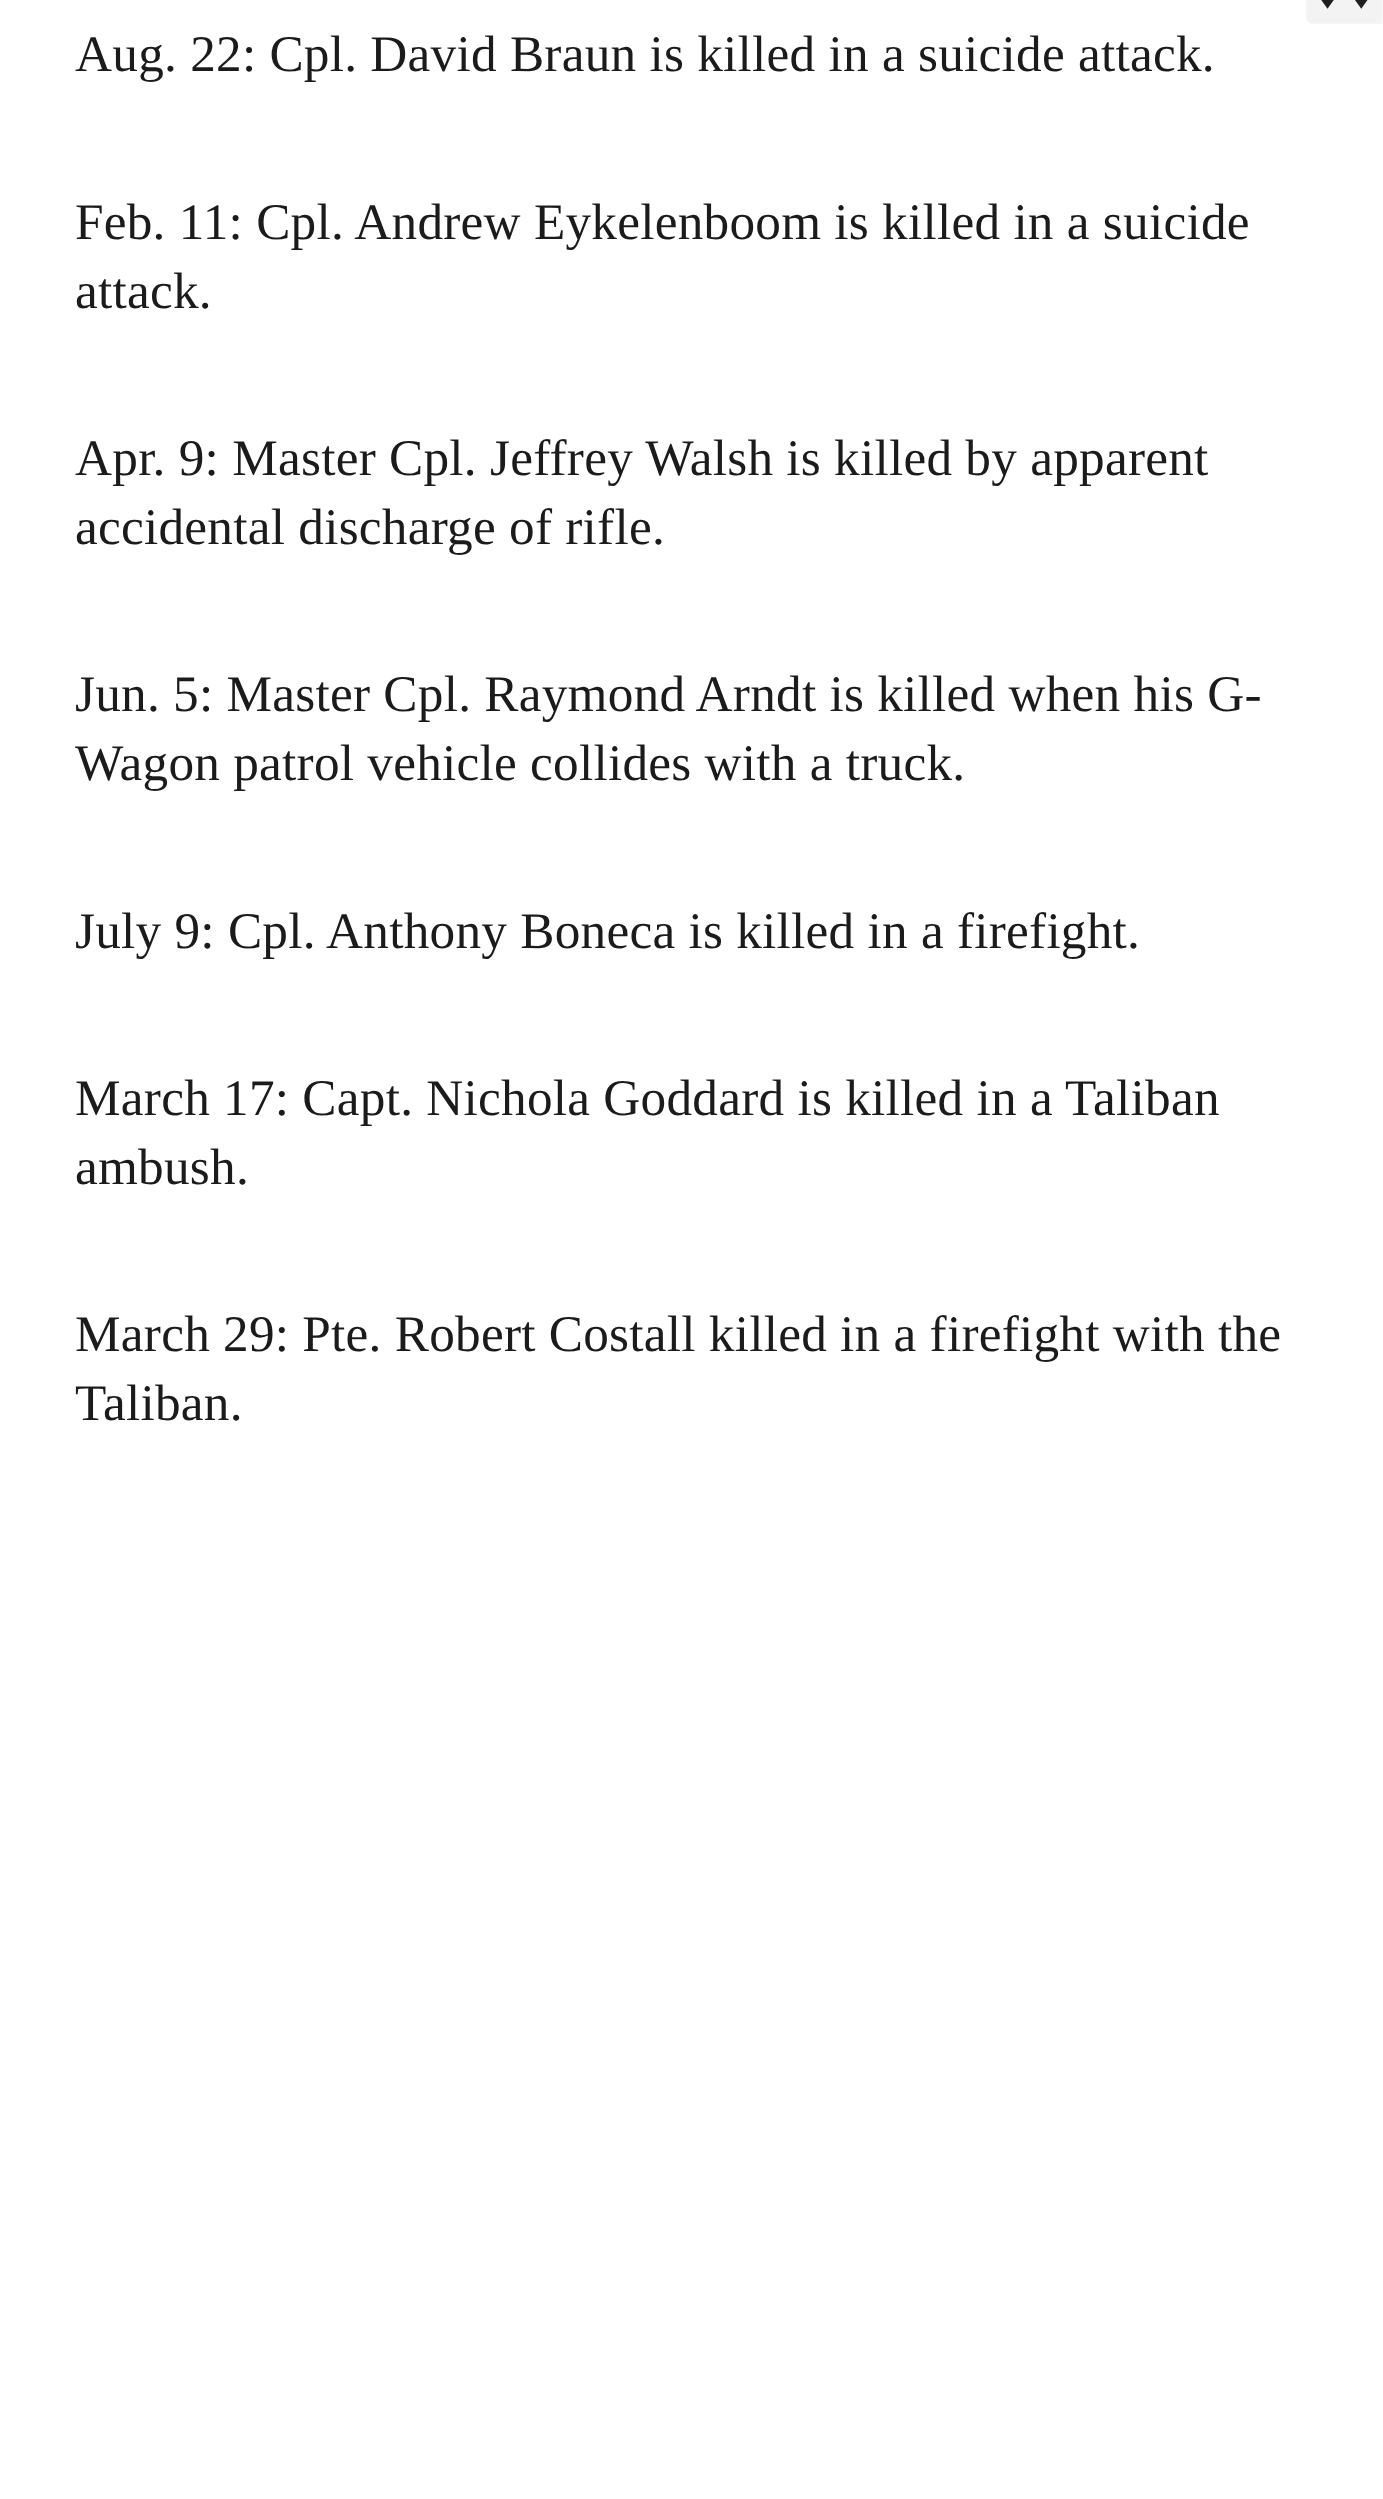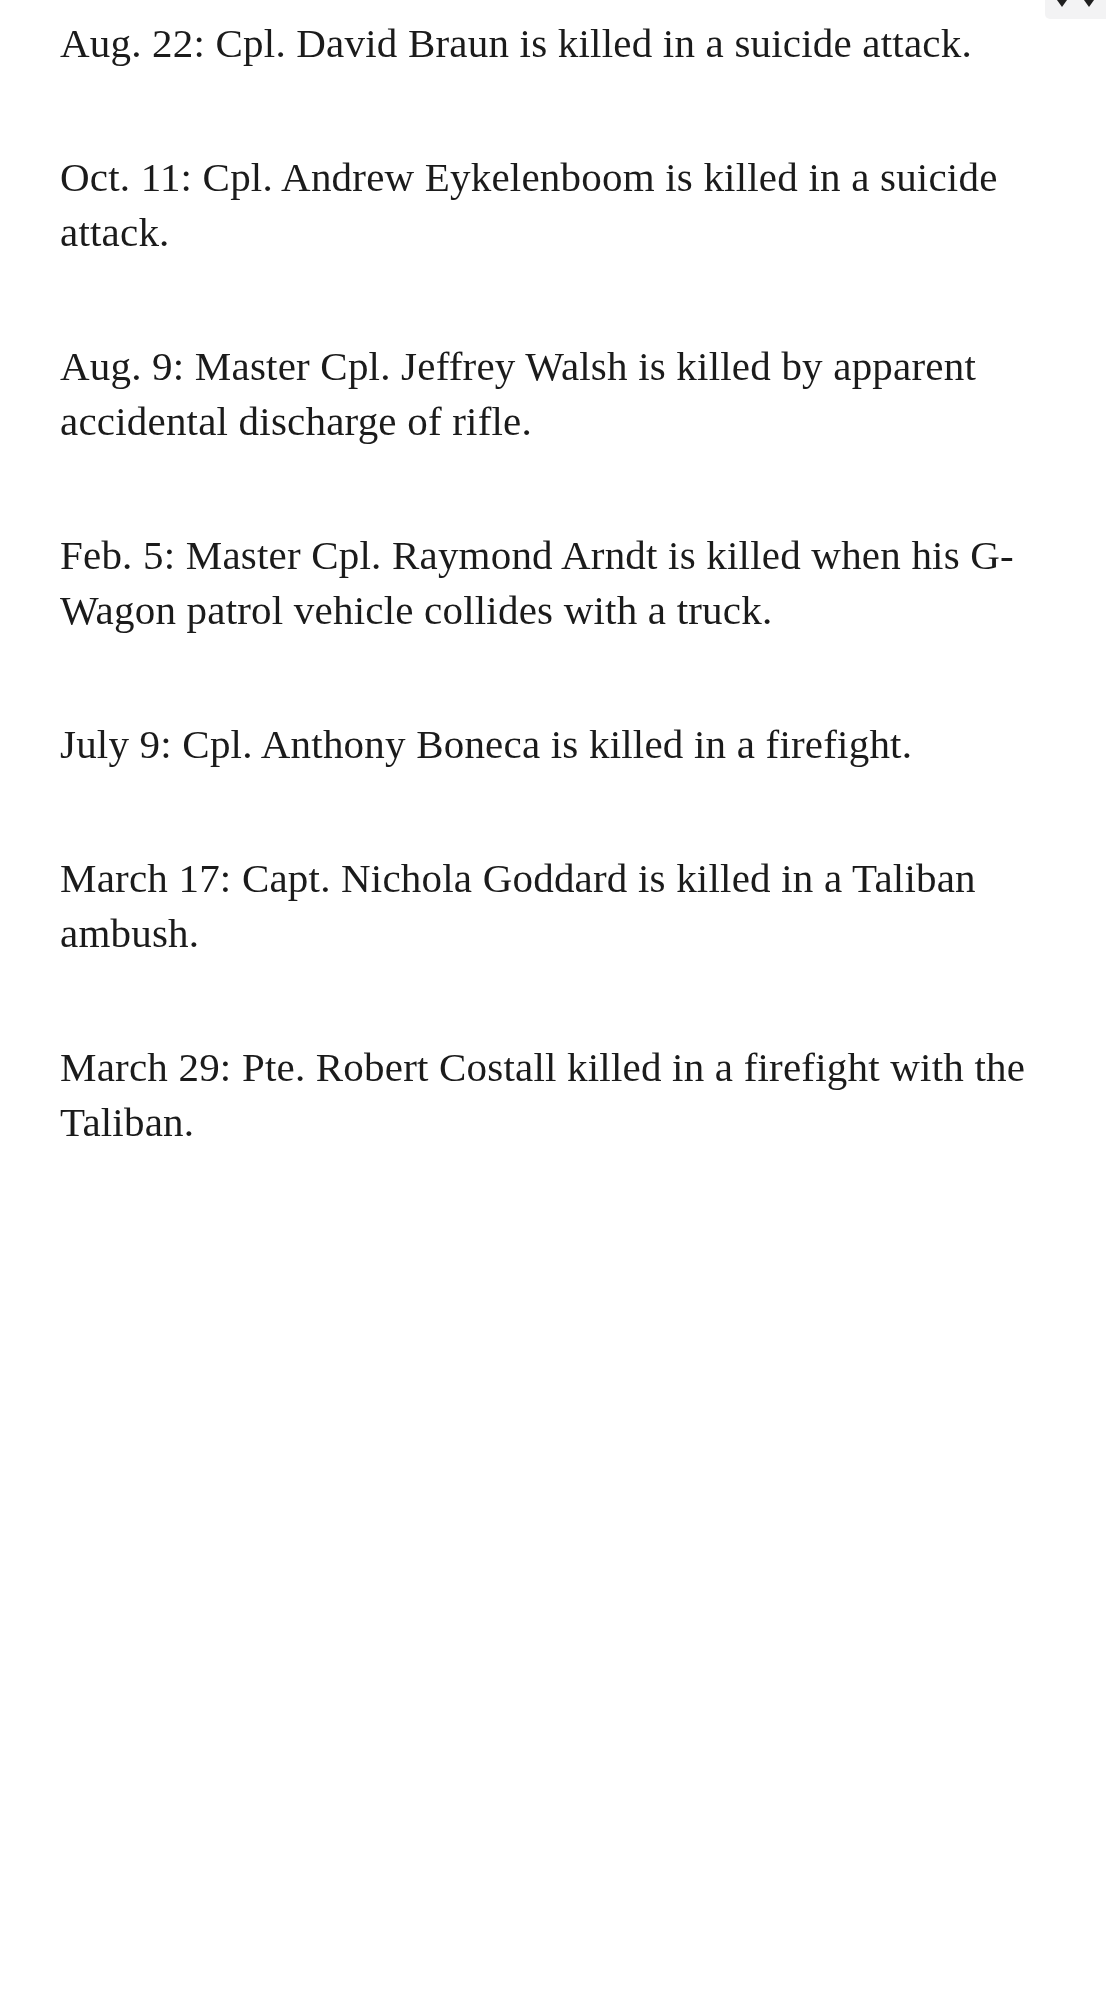--- a/index.html
+++ b/index.html
@@ -57,20 +57,20 @@
 <body>
 
 <main class="article">
 
   <div class="fragment">
     <span class="tri t1"></span>
     <span class="tri t2"></span>
   </div>
 
   <p class="para">Aug. 22: Cpl. David Braun is killed in a suicide attack.</p>
-  <p class="para">Oct. 11: Cpl. Andrew Eykelenboom is killed in a suicide attack.</p>
-  <p class="para">Aug. 9: Master Cpl. Jeffrey Walsh is killed by apparent accidental discharge of rifle.</p>
-  <p class="para">Feb. 5: Master Cpl. Raymond Arndt is killed when his G-Wagon patrol vehicle collides with a truck.</p>
+  <p class="para">Feb. 11: Cpl. Andrew Eykelenboom is killed in a suicide attack.</p>
+  <p class="para">Apr. 9: Master Cpl. Jeffrey Walsh is killed by apparent accidental discharge of rifle.</p>
+  <p class="para">Jun. 5: Master Cpl. Raymond Arndt is killed when his G-Wagon patrol vehicle collides with a truck.</p>
   <p class="para">July 9: Cpl. Anthony Boneca is killed in a firefight.</p>
   <p class="para">March 17: Capt. Nichola Goddard is killed in a Taliban ambush.</p>
   <p class="para">March 29: Pte. Robert Costall killed in a firefight with the Taliban.</p>
 
 </main>
 
 </body></html>

